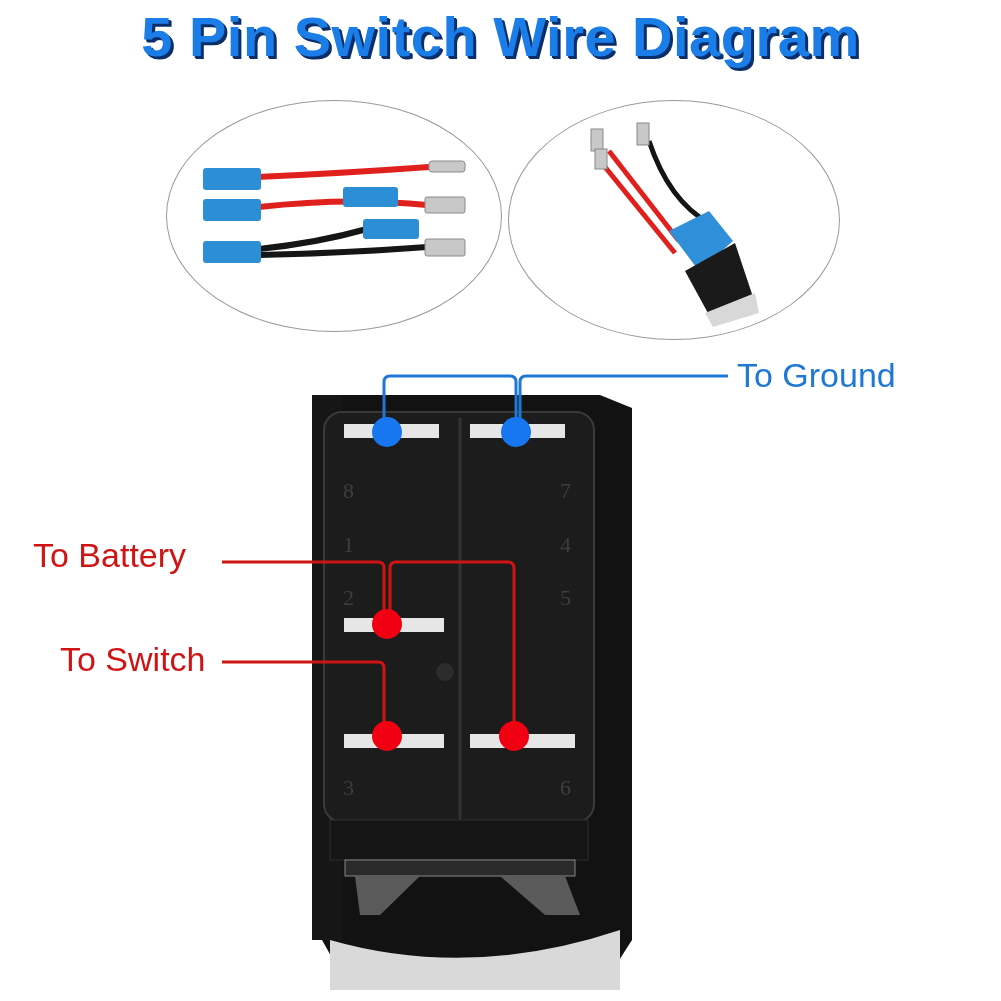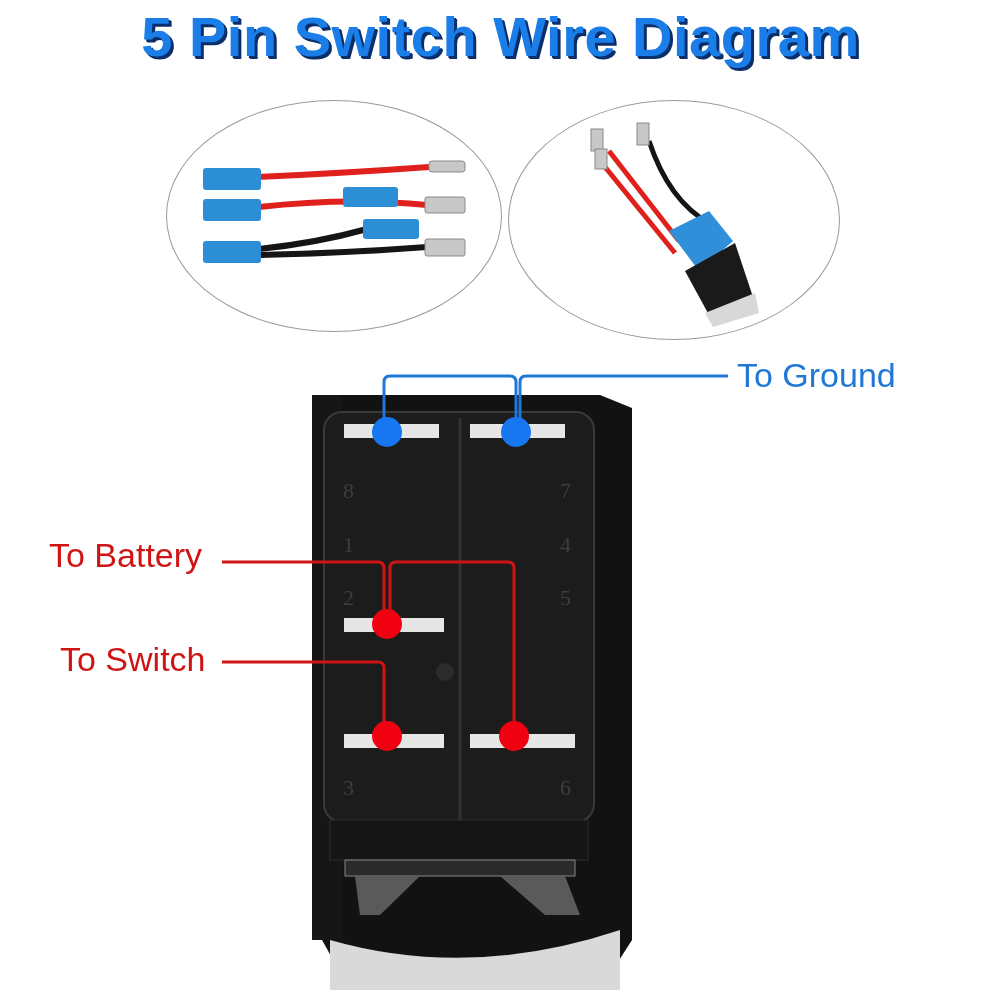--- a/index.html
+++ b/index.html
@@ -12,21 +12,21 @@
     }
     .photo-oval {
       position: absolute; border: 1px solid #9a9a9a; border-radius: 50%; background: #fff; overflow: hidden;
     }
     #oval-left { left: 166px; top: 100px; width: 334px; height: 230px; }
     #oval-right { left: 508px; top: 100px; width: 330px; height: 238px; }
     .oval-svg { position: absolute; left: 0; top: 0; }
     .switch-area { position: absolute; left: 0; top: 0; width: 1001px; height: 1001px; }
     .label { position: absolute; font-family: "Liberation Sans", sans-serif; font-size: 34px; white-space: nowrap; }
     .label.ground { color: #1f77d6; left: 737px; top: 356px; }
-    .label.battery { color: #d01414; left: 33px; top: 536px; margin-left: 16px; }
+    .label.battery { color: #d01414; left: 33px; top: 536px; }
     .label.light { color: #d01414; left: 60px; top: 640px; }
   </style>
 </head>
 <body>
 
 <div class="title">5 Pin Switch Wire Diagram</div>
 
 <div class="photo-oval" id="oval-left">
   <svg class="oval-svg" width="334" height="230" viewBox="0 0 334 230">
 

